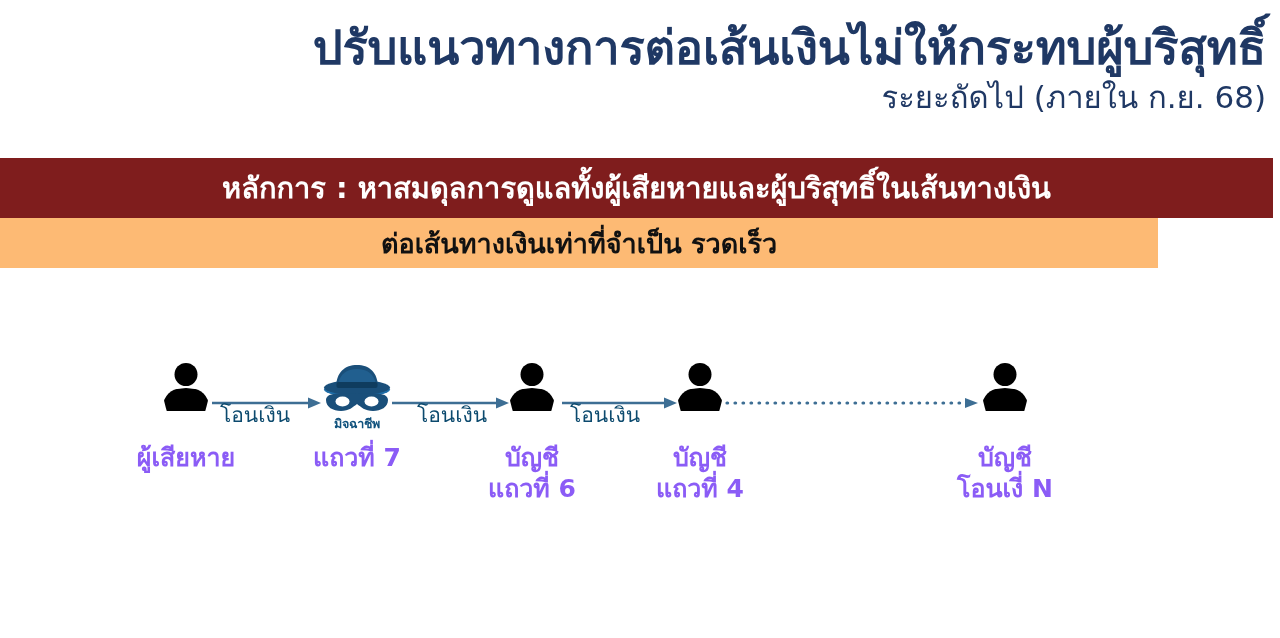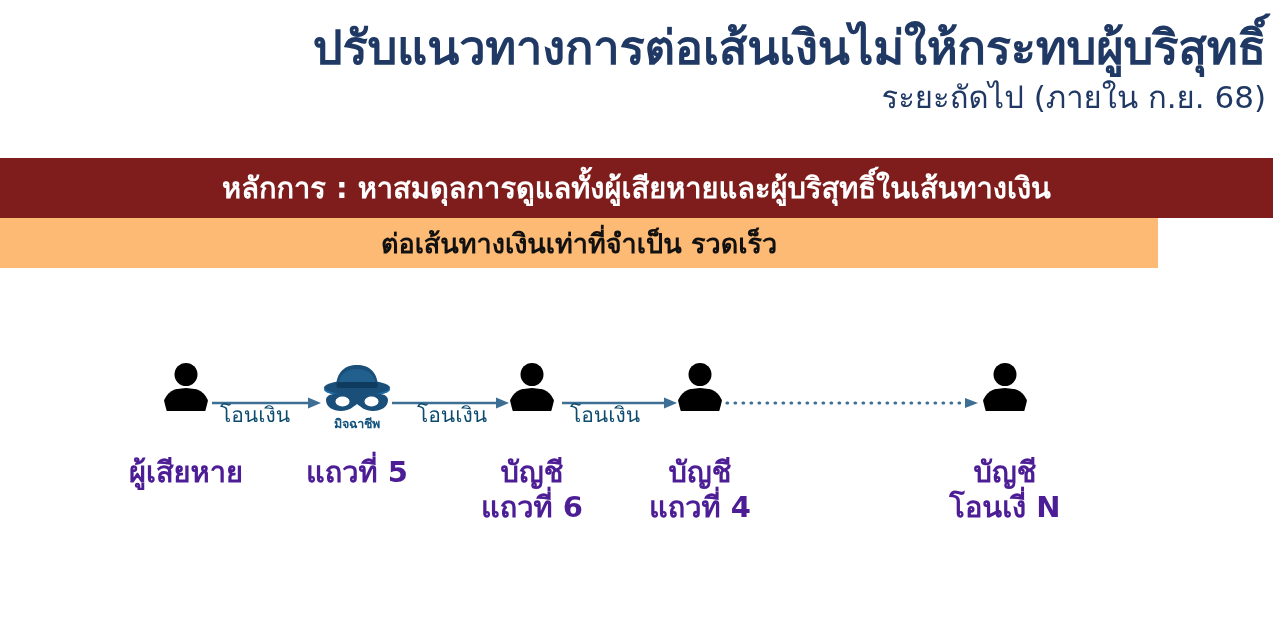--- a/index.html
+++ b/index.html
@@ -97,24 +97,24 @@
     margin-left: -80px;
     text-align: center;
   }
   .node-icon-slot {
     height: 70px;
     display: flex;
     align-items: flex-start;
     justify-content: center;
   }
   .node-label {
-    margin-top: 22px;
-    font-size: 29px;
-    font-weight: bold;
-    color: #4c1d95;
+    margin-top: 10px;
+    font-size: 25px;
+    font-weight: bold;
+    color: #8b5cf6;
     line-height: 1.22;
     white-space: nowrap;
   }
 
   
   .person-icon {
     position: relative;
     width: 52px;
     height: 50px;
   }
@@ -256,21 +256,21 @@
 
           <path d="M6 37 C6 32 12 30 22 30.5 C30 31 44 31 52 30.5 C62 30 68 32 68 37
                    C68 44 61 48 53 48 C45 48 41 44 37 41 C33 44 29 48 21 48 C13 48 6 44 6 37 Z" fill="#1a4f7a"></path>
           <ellipse cx="22.5" cy="38.5" rx="7" ry="5" fill="#ffffff"></ellipse>
           <ellipse cx="51.5" cy="38.5" rx="7" ry="5" fill="#ffffff"></ellipse>
         </svg>
         <div class="fraud-caption">มิจฉาชีพ</div>
       </div>
     </div>
     <div class="node-label">
-      <div>แถวที่ 5</div>
+      <div>แถวที่ 7</div>
     </div>
   </div>
 
   <div class="flow-node" style="left:532px; top:95px;">
     <div class="node-icon-slot">
       <div class="person-icon">
         <div class="head"></div>
         <div class="body"></div>
       </div>
     </div>

